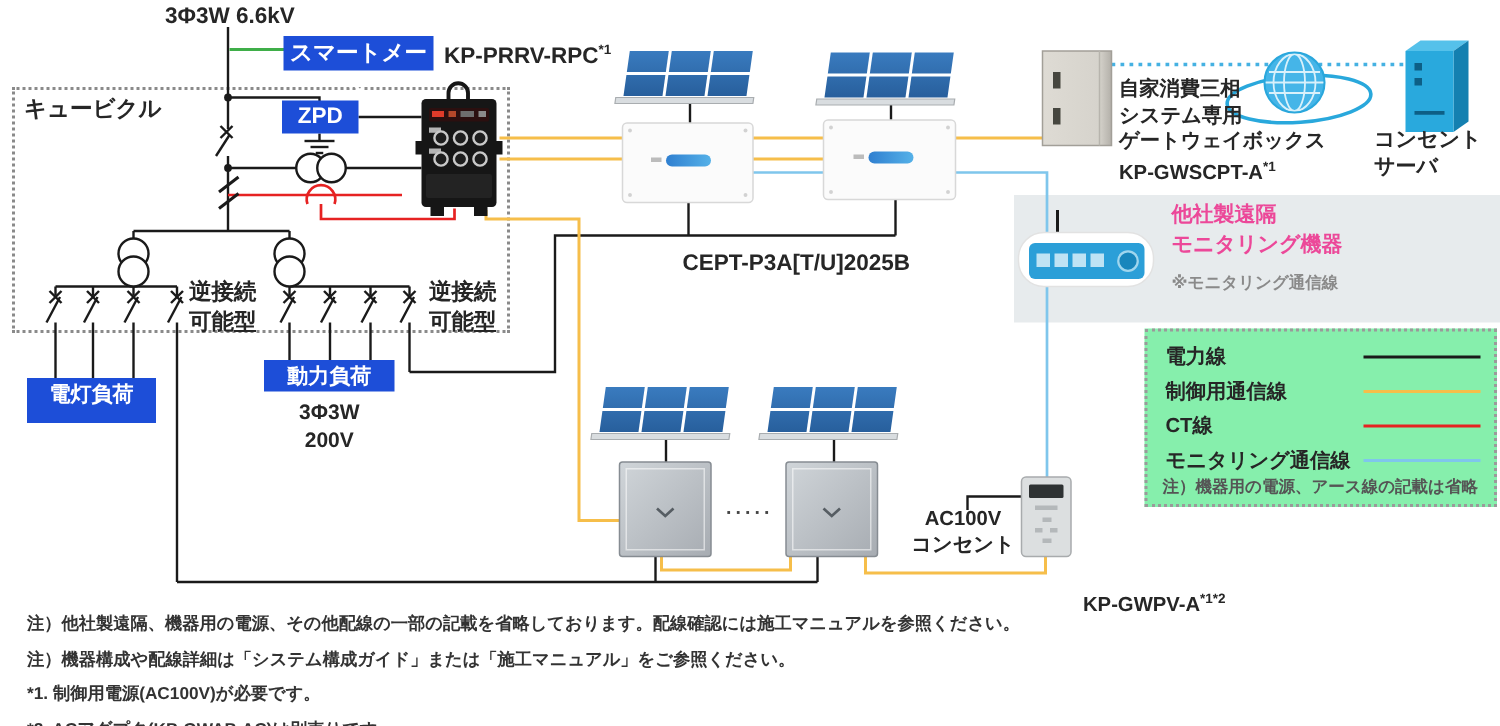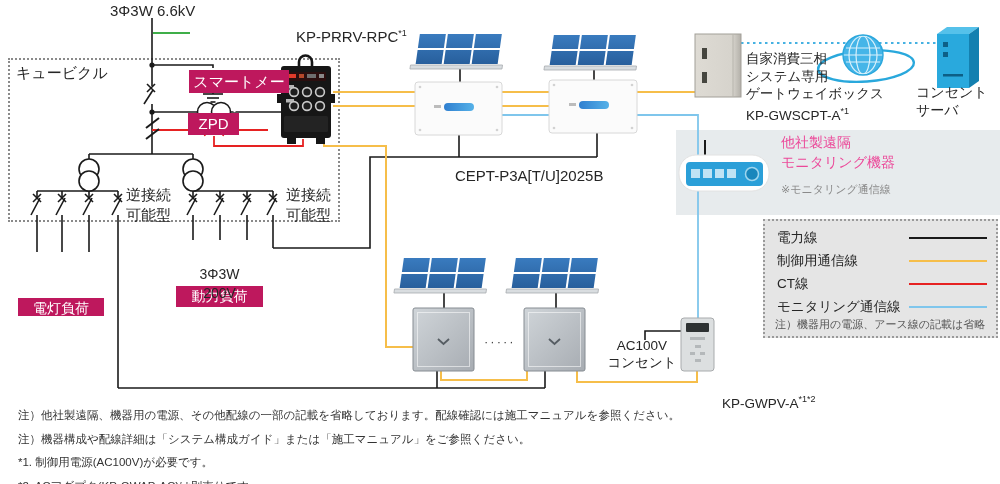--- a/index.html
+++ b/index.html
@@ -1,28 +1,28 @@
 <!DOCTYPE html>
 <html><head>
 <meta charset="utf-8">
 <style>
   html,body{margin:0;padding:0;background:#fff;}
   body{font-family:"Liberation Sans","DejaVu Sans",sans-serif;color:#2f2f2f;}
   #stage{position:relative;width:1000px;height:484px;background:#fff;overflow:hidden;}
-  .abs{position:absolute;}
+  .abs{position:absolute;font-weight:bold;}
   .pre{white-space:pre-line;}
   
   .cubicle-box{left:8px;top:58px;width:332px;height:164px;border:2px dotted #8a8a8a;box-sizing:border-box;z-index:0;}
   .monitor-panel{left:676px;top:130px;width:324px;height:85px;background:#e7ebed;z-index:0;}
-  .legend-box{left:763px;top:219px;width:235px;height:119px;border:2px dotted #9a9a9a;box-sizing:border-box;background:#e5e5e5;z-index:2;}
+  .legend-box{left:763px;top:219px;width:235px;height:119px;border:2px dotted #9a9a9a;box-sizing:border-box;background:#86efac;z-index:2;}
   
   #wires{position:absolute;left:0;top:0;z-index:1;}
   
   .txt{z-index:3;line-height:1.2;}
-  .darkbox{background:#be185d;color:#fff;text-align:center;font-size:15px;z-index:3;margin-top:46px;}
+  .darkbox{background:#1d4ed8;color:#fff;text-align:center;font-size:15px;z-index:3;}
   .t15{font-size:15px;color:#262626;}
   .t14{font-size:14px;color:#262626;}
   .t13{font-size:13.5px;color:#262626;}
   .t11{font-size:11px;color:#8a8a8a;}
   sup{font-size:9px;}
   
   .legend-row{position:absolute;left:12px;width:210px;height:20px;display:flex;justify-content:space-between;align-items:center;}
   .legend-label{font-size:13.5px;color:#262626;}
   .swatch{width:78px;height:0;border-top-width:2.5px;border-top-style:solid;}
   .legend-note{position:absolute;left:10px;top:96px;font-size:11px;color:#555;}
@@ -320,21 +320,21 @@
 
   <div class="abs txt t15" style="left:16px;top:64px;">キュービクル</div>
 
   <div class="abs darkbox" style="left:188px;top:67px;width:51px;height:22px;line-height:22px;">ZPD</div>
 
   <div class="abs txt t15 pre" style="left:126px;top:185px;line-height:20px;">逆接続
 可能型</div>
   <div class="abs txt t15 pre" style="left:286px;top:185px;line-height:20px;">逆接続
 可能型</div>
 
-  <div class="abs darkbox" style="left:18px;top:252px;width:86px;height:18px;line-height:21px;font-size:14px;">電灯負荷</div>
+  <div class="abs darkbox" style="left:18px;top:252px;width:86px;height:30px;line-height:21px;font-size:14px;">電灯負荷</div>
 
   <div class="abs darkbox" style="left:176px;top:240px;width:87px;height:21px;line-height:21px;font-size:14px;">動力負荷</div>
   <div class="abs txt t14 pre" style="left:176px;top:265px;width:87px;text-align:center;line-height:19px;">3Φ3W
 200V</div>
 
   <div class="abs txt t15" style="left:455px;top:167px;">CEPT-P3A[T/U]2025B</div>
   <div class="abs txt dotsep" style="left:484px;top:334px;z-index:3;">·····</div>
 
   <div class="abs txt t13" style="left:746px;top:50px;line-height:17.5px;">
     <div class="pre">自家消費三相

